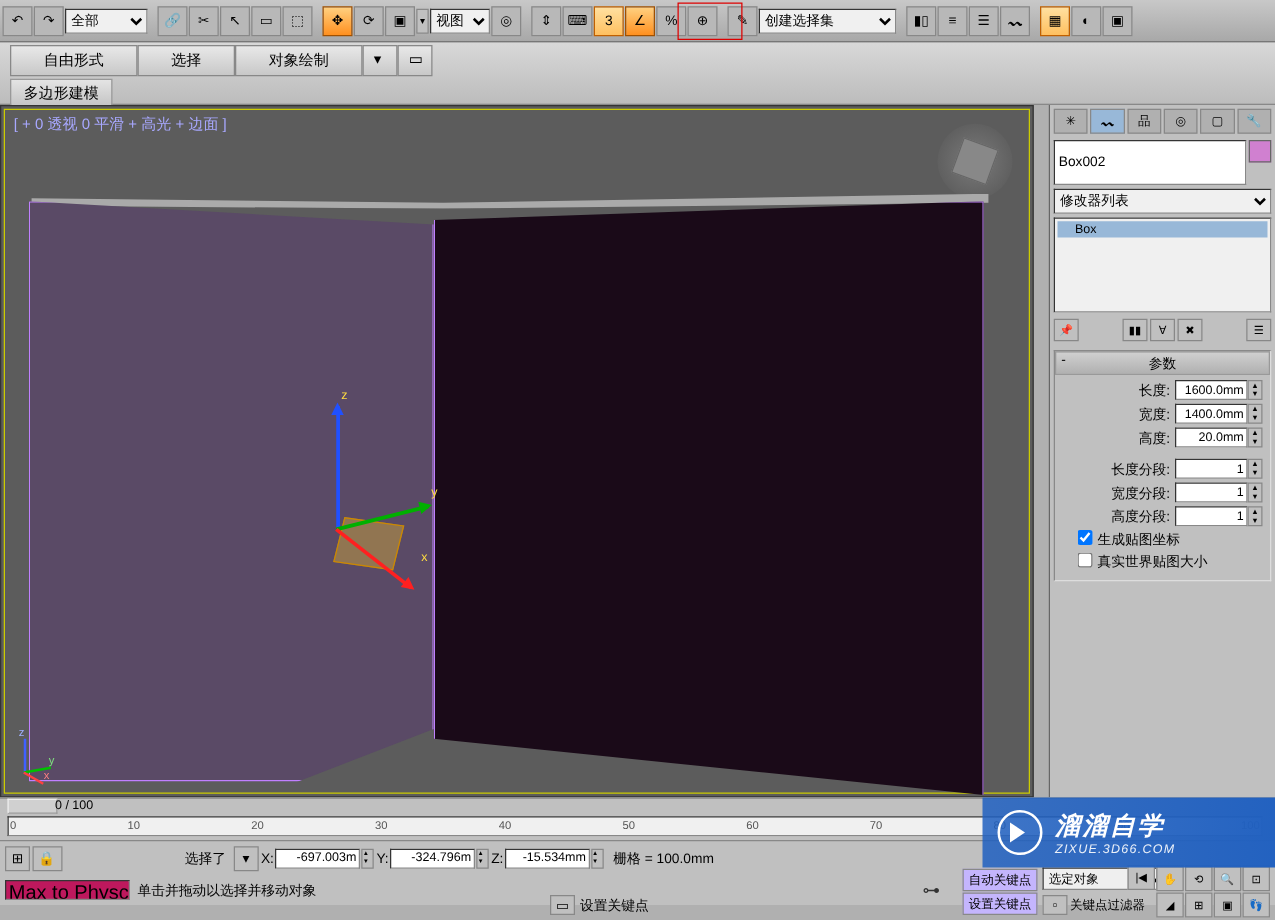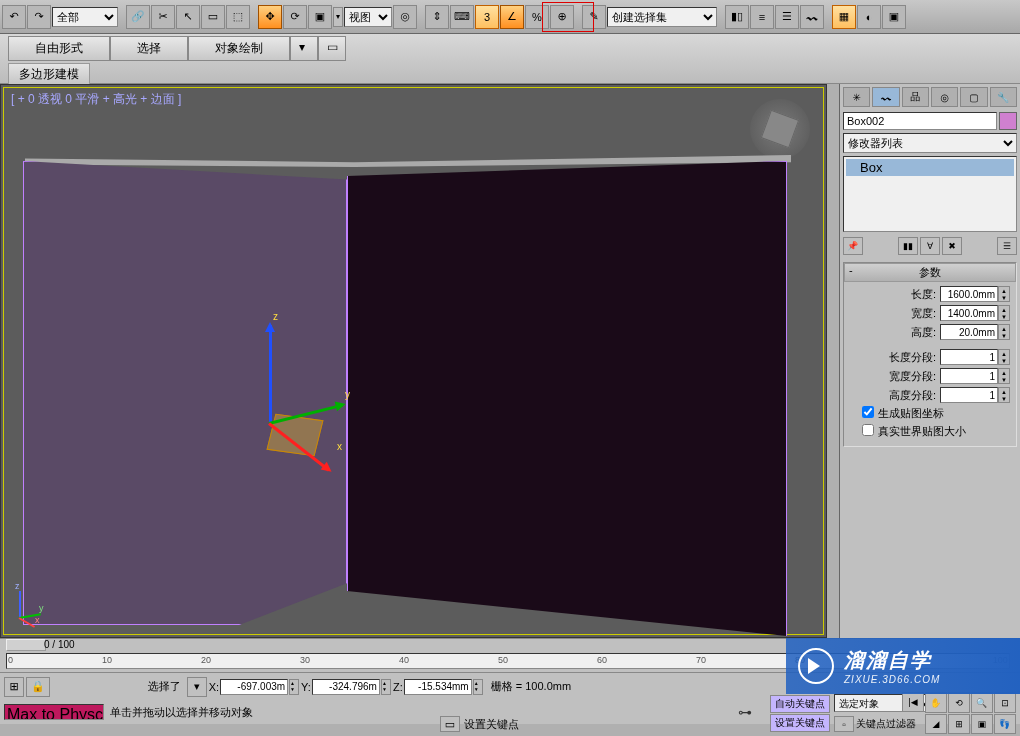--- a/index.html
+++ b/index.html
@@ -56,25 +56,25 @@
 .gz-x:before { content:''; position:absolute; right:-8px; top:-4px; border:5px solid transparent; border-left:10px solid #ff2020; }
 .gz-lbl { position:absolute; font-size:10px; color:#ffdd40; }
 .gz-lz { left:20px; top:0; } .gz-ly { left:92px; top:78px; } .gz-lx { left:84px; top:130px; }
 .gz-plane { position:absolute; left:18px; bottom:18px; width:48px; height:36px; background:rgba(200,160,60,0.5); border:1px solid #cc8800; transform:skew(-14deg,8deg); }
 
 
 .rpanel { width: 181px; background: #c0c0c0; border-left: 1px solid #666; padding: 3px; font-size: 12px; }
 .rp-tabs { height: 22px; display: flex; gap: 2px; margin-bottom: 3px; }
 .rp-tab { flex:1; height: 20px; border: 1px solid #888; background: #b0b0b0; display:flex;align-items:center;justify-content:center; cursor:pointer; font-size:10px; }
 .rp-name { display:flex; gap:2px; margin-bottom:3px; }
-.rp-name input { flex:1; height: 18px; font-size:11px; padding:0 3px; border:1px inset #888; }
+.rp-name input { flex:1; height: 36px; font-size:11px; padding:0 3px; border:1px inset #888; }
 .rp-color { width: 18px; height: 18px; background: #d080d0; border:1px solid #666; cursor:pointer; }
 .rp-dd { width: 100%; height: 20px; font-size:11px; border:1px inset #888; background:#f0f0f0; margin-bottom:3px; }
 .rp-stack { height: 76px; background: #f0f0f0; border:1px inset #888; margin-bottom:4px; padding:2px; }
-.rp-stack-item { padding:1px 14px; background:#98b8d8; font-size:13px; }
+.rp-stack-item { padding:1px 14px; background:#98b8d8; font-size:10px; }
 .rp-stack-tb { height:20px; display:flex; gap:2px; margin-bottom:6px; align-items:center; }
 .rp-st-btn { width:20px; height:18px; border:1px solid #888; background:#c0c0c0; display:flex;align-items:center;justify-content:center; font-size:9px; cursor:pointer; }
 .rp-rollup { border:1px inset #ddd; }
 .rp-rhead { background: linear-gradient(#d0d0d0,#b0b0b0); font-size:11px; text-align:center; padding:1px; border:1px solid #999; position:relative; }
 .rp-rhead .pm { position:absolute; left:4px; top:0; font-size:11px; }
 .rp-body { padding:4px 6px; }
 .rp-row { display:flex; align-items:center; justify-content:flex-end; gap:4px; margin-bottom:3px; font-size:11px; }
 .rp-row label { flex:0 0 auto; }
 .rp-spin { display:flex; }
 .rp-spin input { width:58px; height:16px; font-size:10px; text-align:right; padding:0 2px; border:1px inset #888; background:#fff; }

